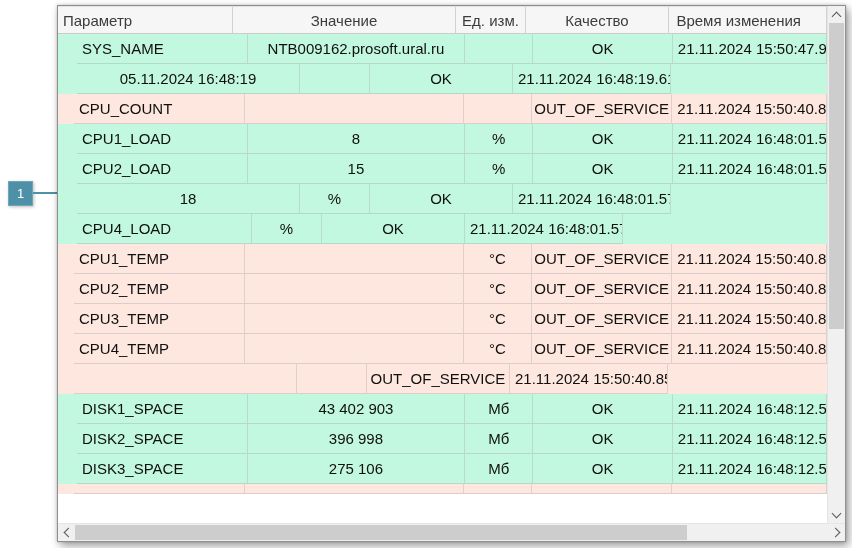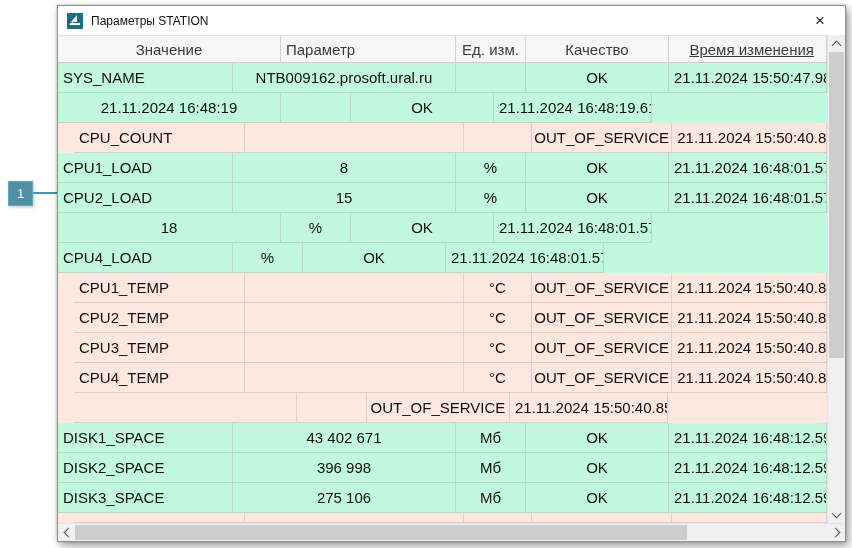--- a/index.html
+++ b/index.html
@@ -32,36 +32,36 @@
     flex:0 0 28px; height:28px; display:flex;
     background:var(--header-bg); border-top:1px solid #e2e2e2; border-bottom:1px solid #cccccc;
     box-sizing:border-box;
   }
   .hcell {
     box-sizing:border-box; display:flex; align-items:center; justify-content:center;
     font-size:15px; color:#3c3c3c; border-right:1px solid #d2d2d2;
     white-space:nowrap; overflow:hidden;
   }
   .row { flex:0 0 30px; height:30px; display:flex; }
-  .row.ok  { background:var(--ok); }
+  .row.ok  { background:var(--ok);padding-left:19px; }
   .row.out_of_service { background:var(--oos);padding-left:16px; }
   .row.partial { flex:0 0 10px; height:10px; overflow:hidden; }
   .cell {
     box-sizing:border-box; display:flex; align-items:center; justify-content:center;
     font-size:15px; color:#101010;
     border-right:1px solid rgba(160,150,155,.30);
     border-bottom:1px solid rgba(160,150,155,.32);
     white-space:nowrap; overflow:hidden;
   }
   .c-param   { width:175px; justify-content:flex-start; padding-left:5px; }
   .c-value   { width:223px; }
   .c-unit    { width:70px; }
   .c-quality { width:143px; }
   .c-time    { width:158px; justify-content:flex-start; padding-left:5px; }
-  .h-time    { justify-content:flex-end; padding-right:12px;text-decoration:underline; }
+  .h-time    { justify-content:flex-end; padding-right:25px; }
   
   .vscroll { flex:0 0 18px; width:18px; display:flex; flex-direction:column; background:#f0f0f0; border-left:1px solid #e4e4e4; box-sizing:border-box; }
   .vs-btn { flex:0 0 17px; height:17px; display:flex; align-items:center; justify-content:center; background:#f0f0f0; }
   .vs-track { flex:1; position:relative; background:#f0f0f0; }
   .vs-thumb { position:absolute; left:1px; right:1px; top:0; height:306px; background:#cdcdcd; }
   .hscroll { flex:0 0 18px; height:18px; display:flex; background:#f0f0f0; border-top:1px solid #e5e5e5; box-sizing:border-box; }
   .hs-btn { flex:0 0 17px; width:17px; display:flex; align-items:center; justify-content:center; background:#f0f0f0; }
   .hs-track { flex:1; position:relative; background:#f0f0f0; }
   .hs-thumb { position:absolute; top:1px; bottom:1px; left:0; width:612px; background:#cdcdcd; }
   .chev { width:6px; height:6px; border-right:1.5px solid #555; border-bottom:1.5px solid #555; }
@@ -83,54 +83,42 @@
 
 <div class="stage">
 
   <div class="callout">
     <span>1</span>
   </div>
   <div class="callout-line"></div>
 
   <div class="window">
 
-    <div class="titlebar">
-      <svg class="title-icon" viewBox="0 0 16 16">
-        <rect x="0" y="0" width="16" height="16" fill="#1b6d88"></rect>
-        <polygon points="4,9 10,2 10,9" fill="#ffffff"></polygon>
-        <polygon points="2,12 6,8 6,12" fill="#8fd4e8"></polygon>
-        <rect x="3" y="10" width="10" height="2" fill="#ffffff"></rect>
-      </svg>
-      <span class="title-text">Параметры STATION</span>
-      <span class="close-btn">
-        <span>×</span>
-      </span>
-    </div>
 
     <div class="body-area">
       <div class="table-zone">
 
         <div class="grid">
           <div class="header-row">
+              <div class="hcell c-param">Параметр</div>
               <div class="hcell c-value">Значение</div>
-              <div class="hcell c-param">Параметр</div>
               <div class="hcell c-unit">Ед. изм.</div>
               <div class="hcell c-quality">Качество</div>
               <div class="hcell c-time h-time">Время изменения</div>
             </div>
           <div style="flex:1; display:flex; flex-direction:column; overflow:hidden;">
               <div class="row ok">
                 <div class="cell c-param">SYS_NAME</div>
                 <div class="cell c-value">NTB009162.prosoft.ural.ru</div>
                 <div class="cell c-unit"></div>
                 <div class="cell c-quality">OK</div>
                 <div class="cell c-time">21.11.2024 15:50:47.98</div>
               </div>
               <div class="row ok">
-                <div class="cell c-value">21.11.2024 16:48:19</div>
+                <div class="cell c-value">05.11.2024 16:48:19</div>
                 <div class="cell c-unit"></div>
                 <div class="cell c-quality">OK</div>
                 <div class="cell c-time">21.11.2024 16:48:19.61</div>
               </div>
               <div class="row out_of_service">
                 <div class="cell c-param">CPU_COUNT</div>
                 <div class="cell c-value"></div>
                 <div class="cell c-unit"></div>
                 <div class="cell c-quality">OUT_OF_SERVICE</div>
                 <div class="cell c-time">21.11.2024 15:50:40.85</div>
@@ -190,21 +178,21 @@
                 <div class="cell c-time">21.11.2024 15:50:40.85</div>
               </div>
               <div class="row out_of_service">
                 <div class="cell c-value"></div>
                 <div class="cell c-unit"></div>
                 <div class="cell c-quality">OUT_OF_SERVICE</div>
                 <div class="cell c-time">21.11.2024 15:50:40.85</div>
               </div>
               <div class="row ok">
                 <div class="cell c-param">DISK1_SPACE</div>
-                <div class="cell c-value">43 402 671</div>
+                <div class="cell c-value">43 402 903</div>
                 <div class="cell c-unit">Мб</div>
                 <div class="cell c-quality">OK</div>
                 <div class="cell c-time">21.11.2024 16:48:12.59</div>
               </div>
               <div class="row ok">
                 <div class="cell c-param">DISK2_SPACE</div>
                 <div class="cell c-value">396 998</div>
                 <div class="cell c-unit">Мб</div>
                 <div class="cell c-quality">OK</div>
                 <div class="cell c-time">21.11.2024 16:48:12.59</div>

